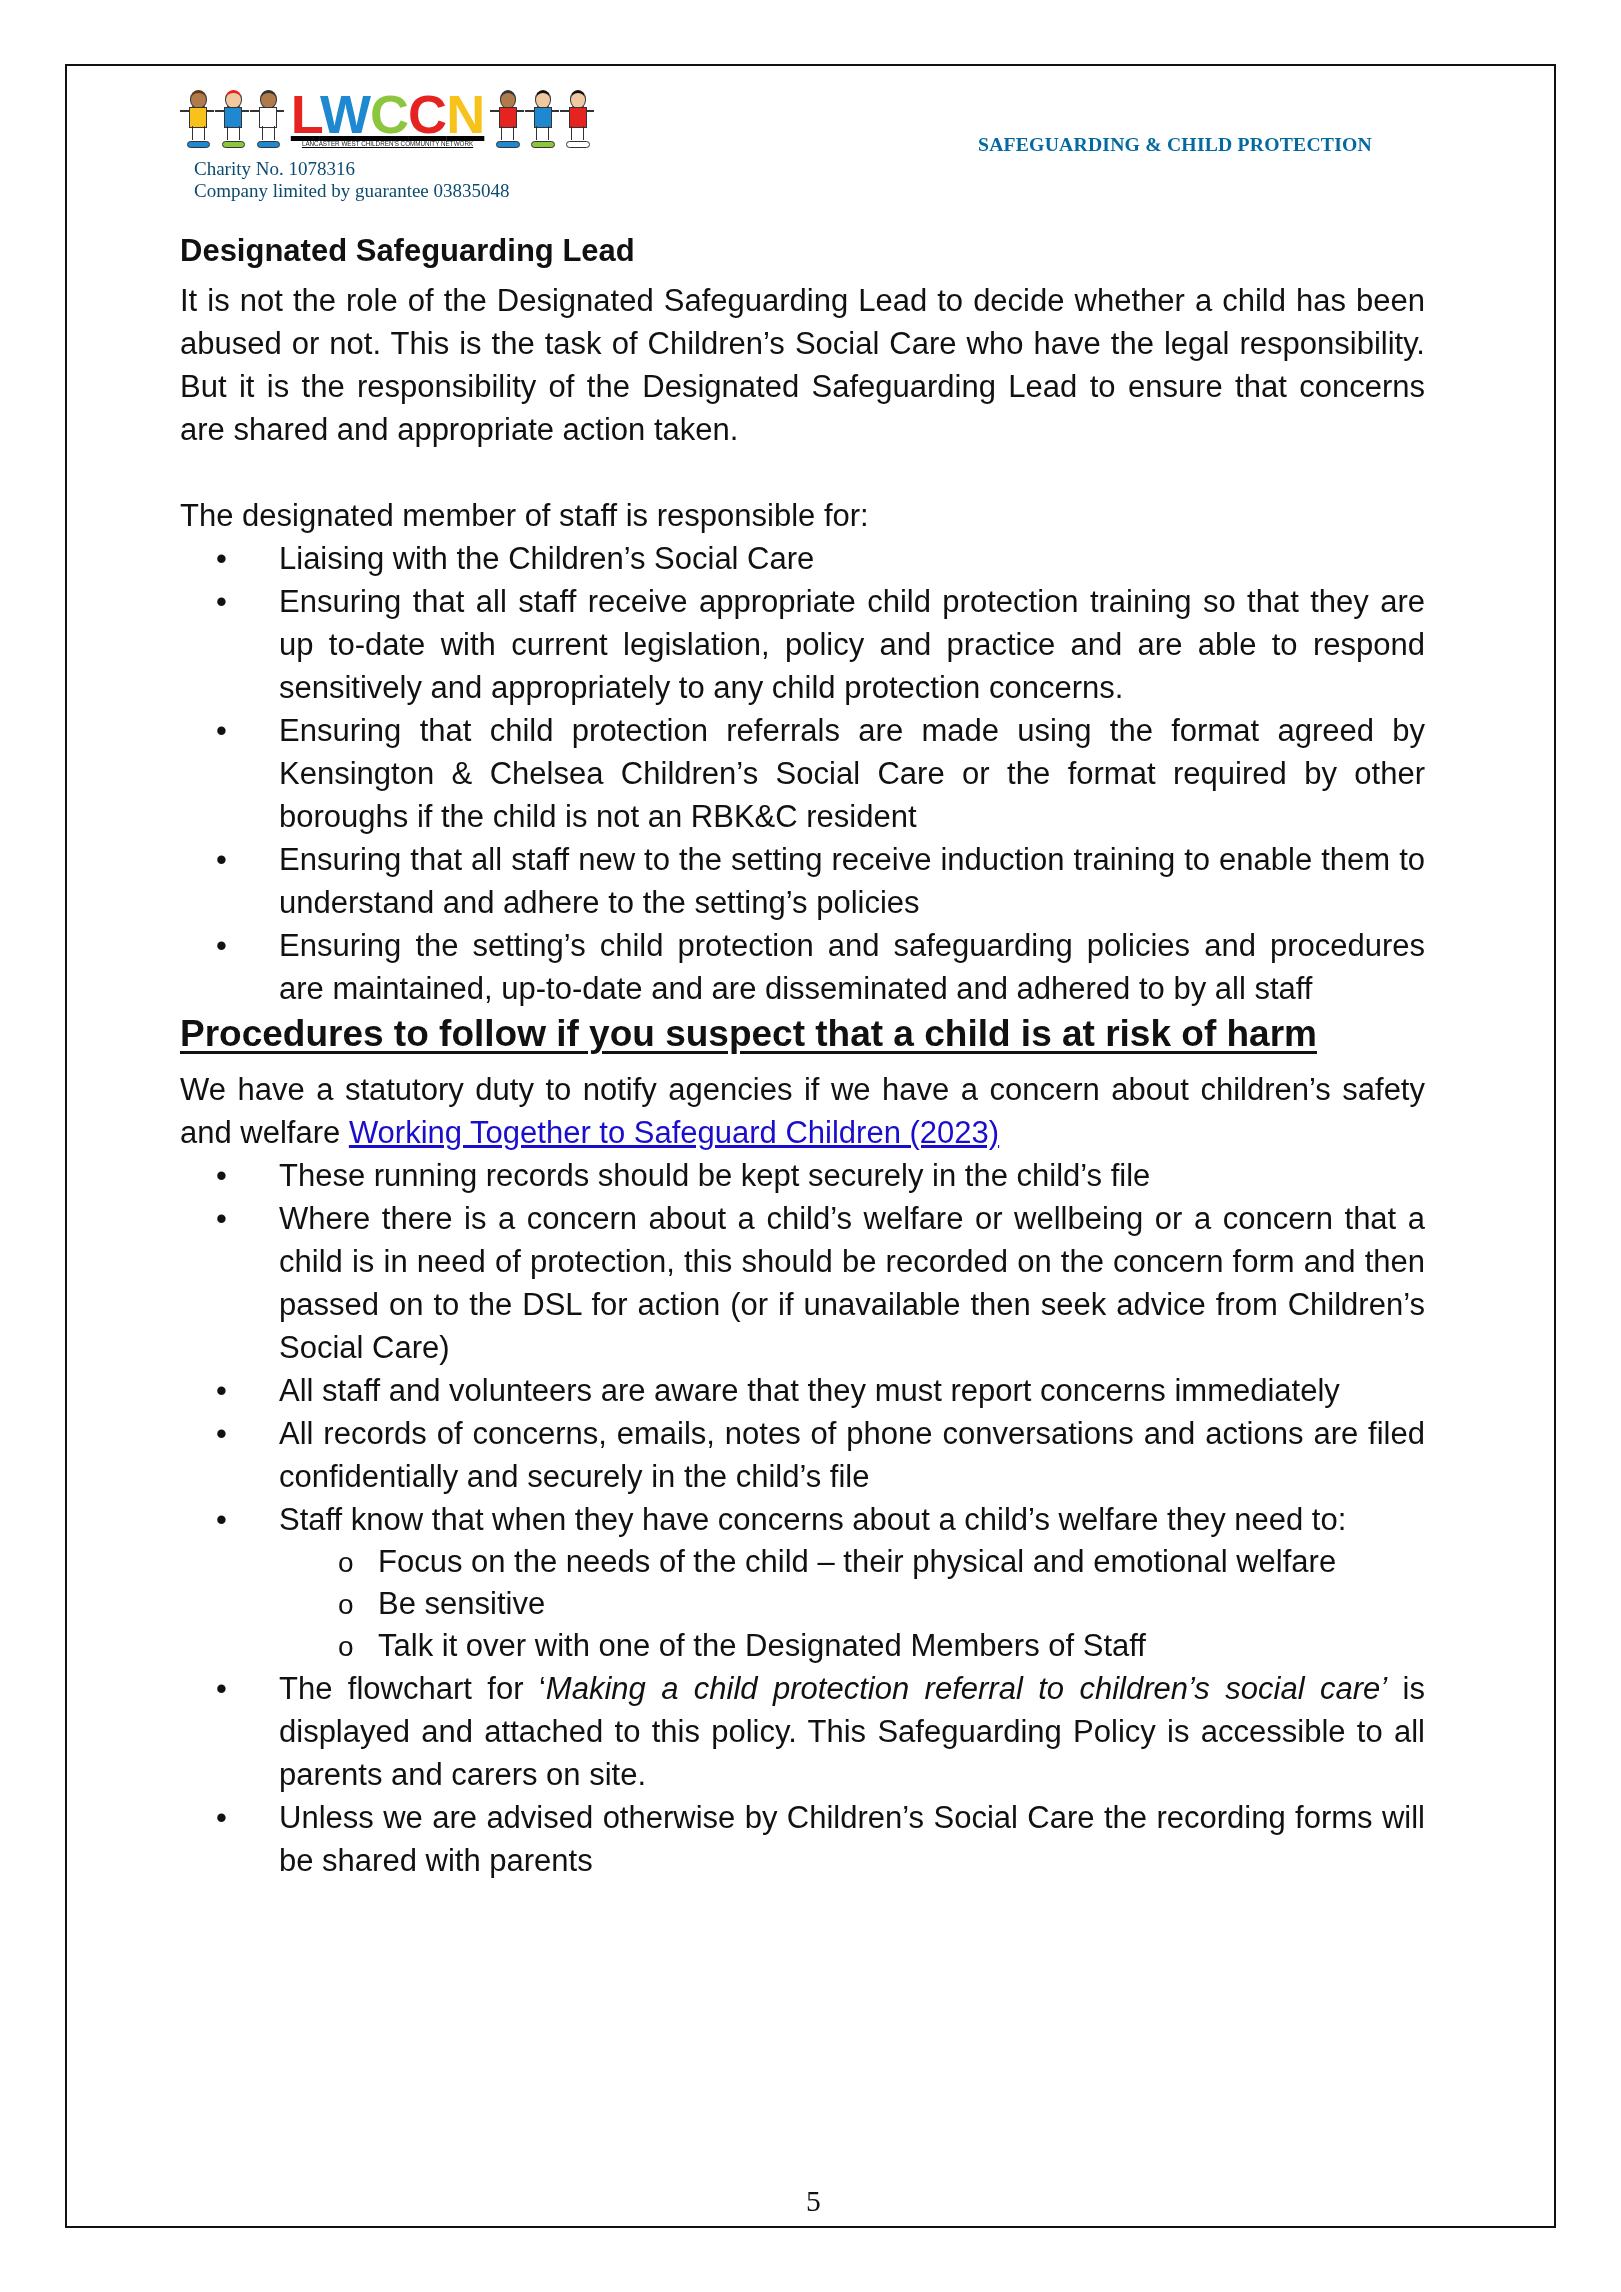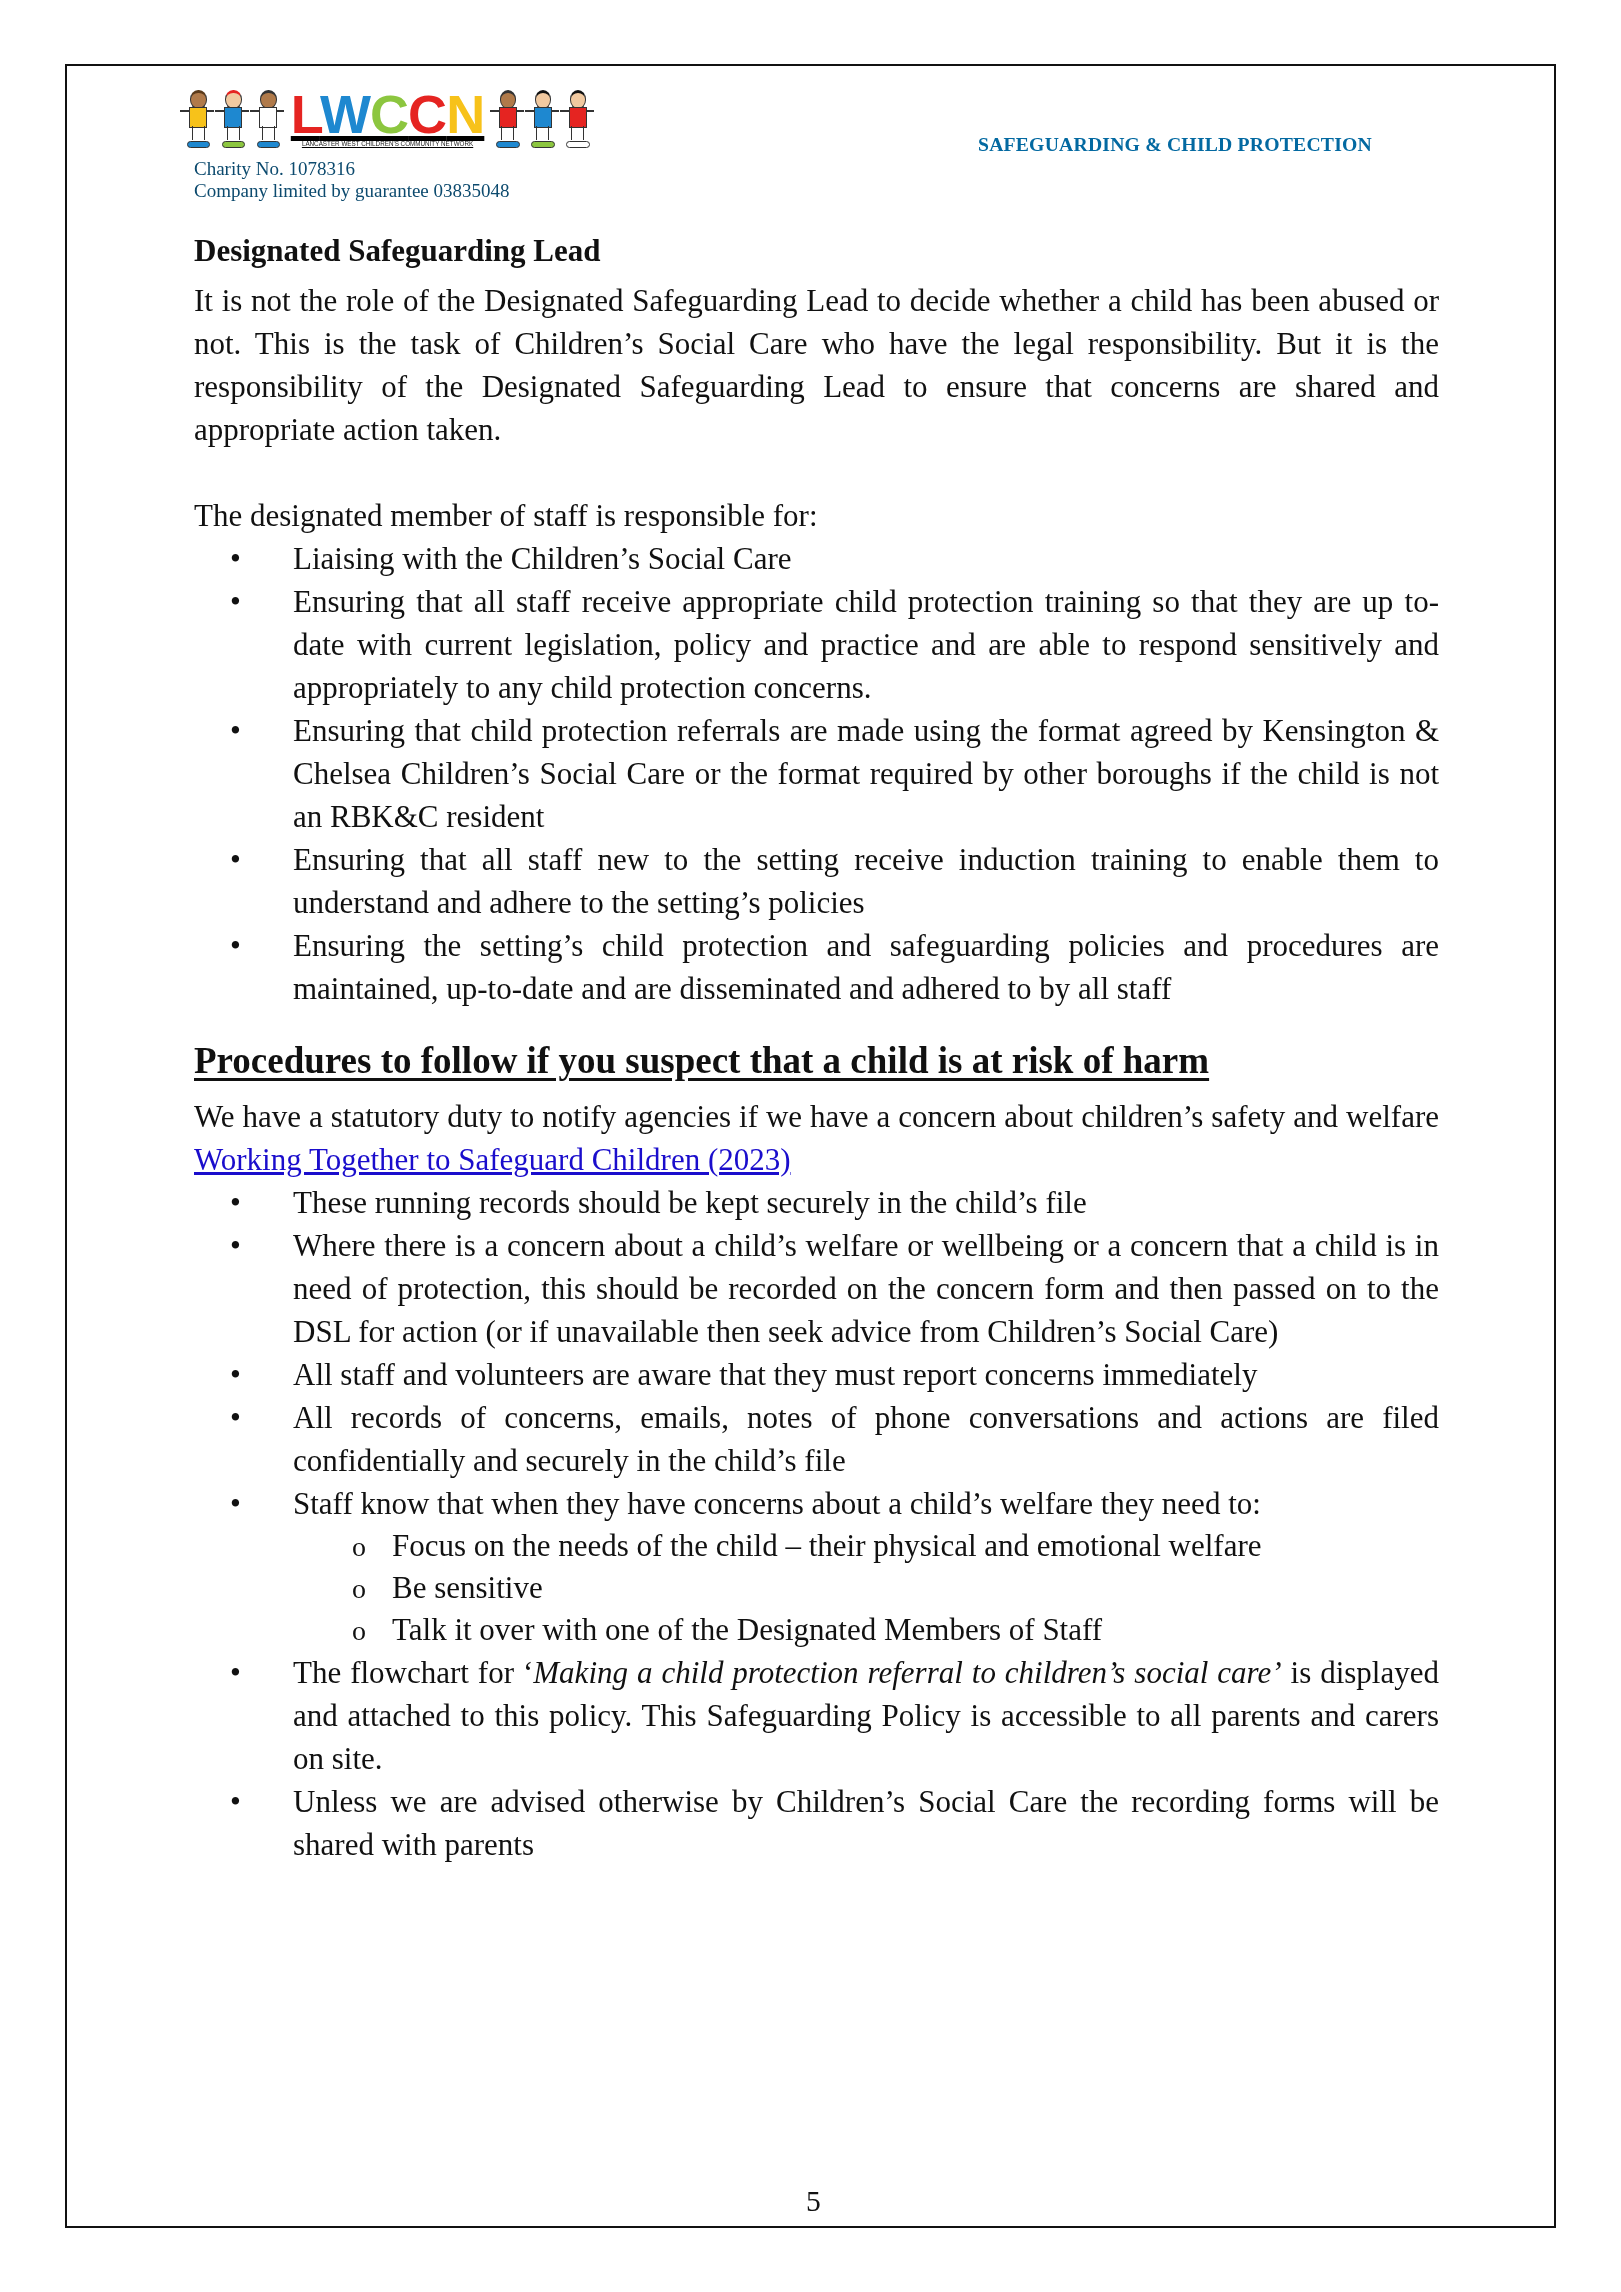--- a/index.html
+++ b/index.html
@@ -25,39 +25,39 @@
     .lwccn-sub { font-family: "Liberation Sans", sans-serif; font-size: 6.3px; letter-spacing: 0; color: #222; margin-top: 1.8px; white-space: nowrap; }
     .charity {
       position: absolute; left: 194px; top: 158px;
       font-family: "Liberation Serif", serif; font-size: 19px; line-height: 22.4px; color: #0c4a6e;
     }
     .running-head {
       position: absolute; left: 978px; top: 133px;
       font-family: "Liberation Serif", serif; font-weight: bold; font-size: 19.7px; color: #0369a1; letter-spacing: 0.2px;
     }
     .content {
-      position: absolute; left: 194px; top: 229px; width: 1245px;
-      font-family: Liberation Serif, serif; font-size: 31px; line-height: 43px; color: #111;
+      position: absolute; left: 180px; top: 229px; width: 1245px;
+      font-family: Liberation Sans, sans-serif; font-size: 31px; line-height: 43px; color: #111;
     }
     .h-bold { font-weight: bold; font-size: 31px; margin-bottom: 7.2px; }
     .para { text-align: justify; text-align-last: left; }
     .gap { height: 43px; }
     ul.bullets { list-style: none; margin: 0; padding: 0 0 0 99px; }
     ul.bullets > li { position: relative; text-align: justify; text-align-last: left; }
     ul.bullets > li::before {
       content: "\2022"; position: absolute; left: -63px; top: 0; font-size: 31px;
     }
     ul.sub { list-style: none; margin: 0; padding: 0 0 0 99px; }
     ul.sub > li { position: relative; line-height: 42px; }
     ul.sub > li::before {
       content: "o"; position: absolute; left: -40px; top: 0.9px; font-size: 28px;
     }
     .section-title {
       font-weight: bold; font-size: 37px; text-decoration: underline; text-decoration-thickness: 2.7px;
-      text-underline-offset: 4.5px; margin-top: 27px; margin-bottom: 10.7px; line-height: 47px;
+      text-underline-offset: 4.5px; margin-bottom: 10.7px; line-height: 47px;
     }
     a.link { color: #1a0dcc; text-decoration: underline; }
     .italic { font-style: italic; }
     .page-number {
       position: absolute; left: 800px; top: 2185px; width: 27px; text-align: center;
       font-family: "Liberation Serif", serif; font-size: 29.6px; color: #111;
     }
   </style>
 </head>
 <body>

